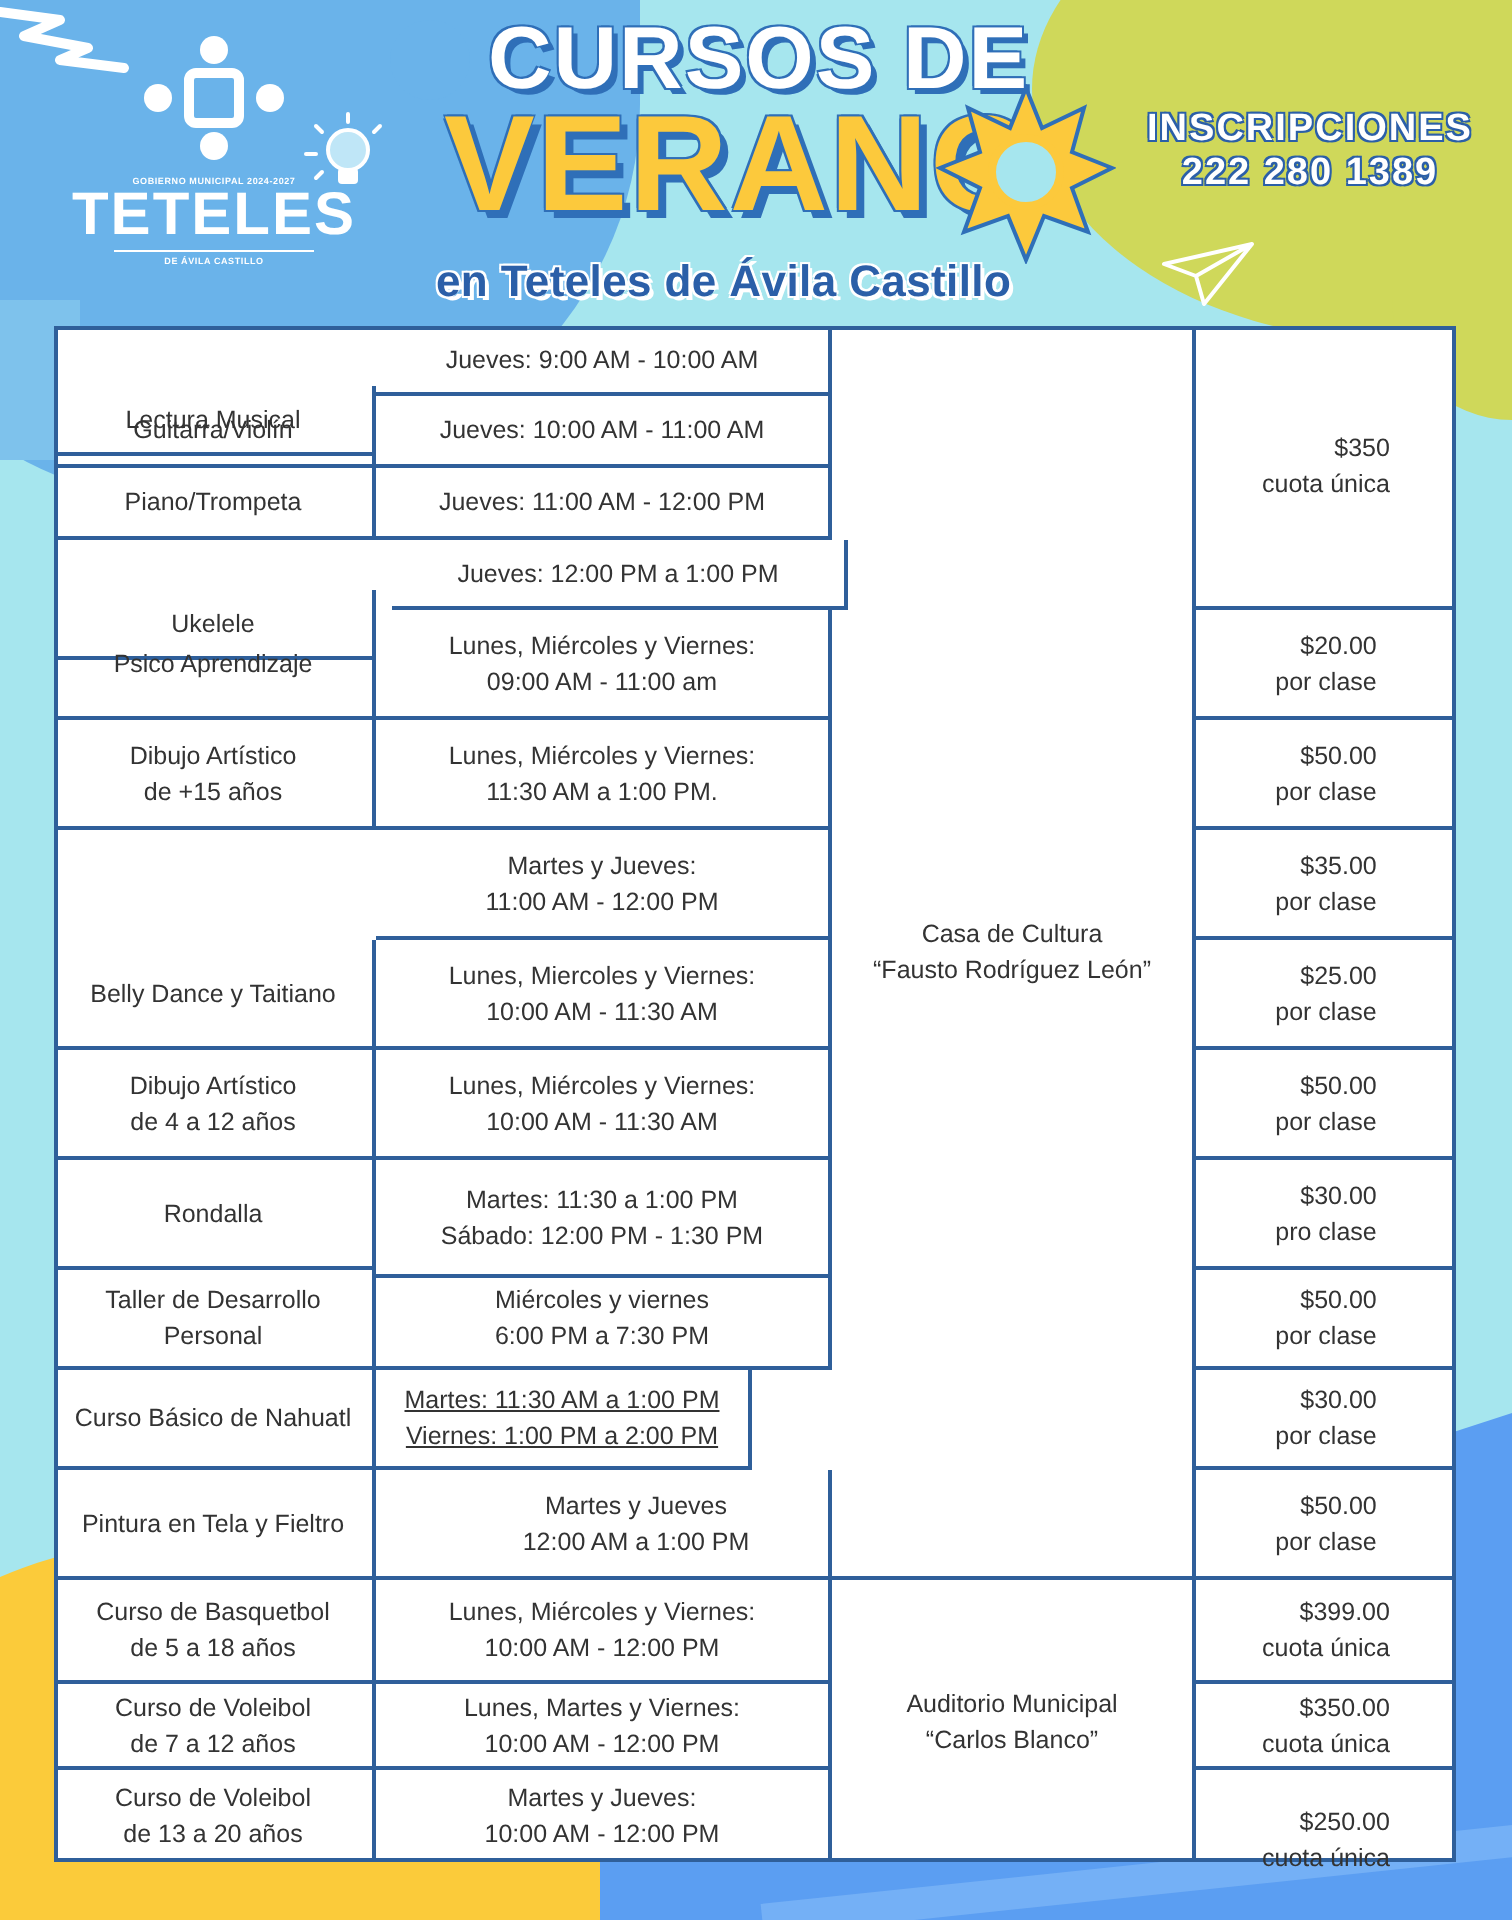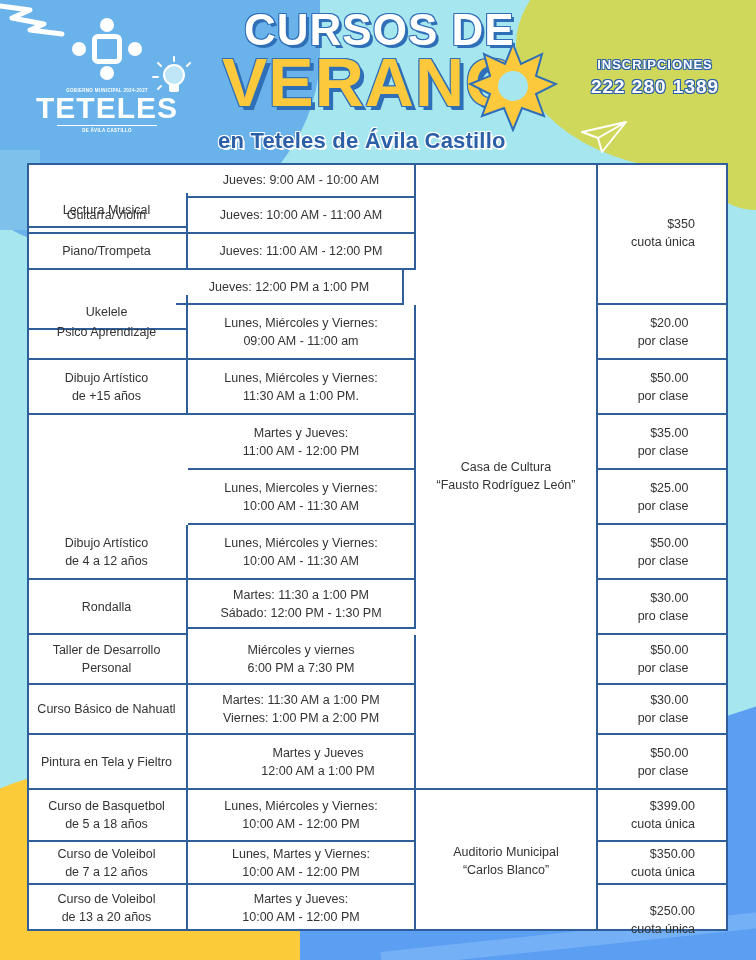--- a/index.html
+++ b/index.html
@@ -76,21 +76,21 @@
   .title-3 {
     position: absolute; left: 218px; top: 128px; width: 340px;
     font-size: 22px; font-weight: 900; color: #2b5fa8; letter-spacing: .2px;
     text-shadow: 2px 2px 0 #fff, -1px -1px 0 #fff, 1px -1px 0 #fff, -1px 1px 0 #fff;
   }
   .insc {
     position: absolute; left: 560px; top: 54px; width: 190px; text-align: center;
     color: #fff; font-weight: 900;
     text-shadow: 1px 1px 0 #2b5fa8, -1px -1px 0 #2b5fa8, 1px -1px 0 #2b5fa8, -1px 1px 0 #2b5fa8;
   }
-  .insc-label { font-size: 13px; letter-spacing: 1px; line-height: 22px; }
+  .insc-label { font-size: 19px; letter-spacing: 1px; line-height: 22px; }
   .insc-phone { font-size: 19px; letter-spacing: 1px; line-height: 22px; }
   .plane { position: absolute; left: 580px; top: 118px; width: 48px; height: 36px; }
 
   
   .table {
     position: absolute; left: 27px; top: 163px; width: 701px; height: 768px;
     background: #fff; border: 2px solid #2f5f9a;
   }
   .cell {
     position: absolute; display: flex; align-items: center; justify-content: center;
@@ -159,45 +159,46 @@
 </svg>
 
 <div class="table" id="tbl">
     <div class="cell" style="left: -2px; width: 161px; top: -2px; height: 35px; margin-top: 30px;">Lectura Musical</div>
     <div class="cell" style="left: 159px; width: 228px; top: -2px; height: 35px;">Jueves: 9:00 AM - 10:00 AM</div>
     <div class="cell" style="left: -2px; width: 161px; top: 33px; height: 36px;">Guitarra/Violín</div>
     <div class="cell" style="left: 159px; width: 228px; top: 33px; height: 36px;">Jueves: 10:00 AM - 11:00 AM</div>
     <div class="cell" style="left: -2px; width: 161px; top: 69px; height: 36px;">Piano/Trompeta</div>
     <div class="cell" style="left: 159px; width: 228px; top: 69px; height: 36px;">Jueves: 11:00 AM - 12:00 PM</div>
     <div class="cell" style="left: -2px; width: 161px; top: 105px; height: 35px; margin-top: 25px;">Ukelele</div>
-    <div class="cell" style="left: 147px; width: 228px; top: 105px; height: 35px;">Jueves: 12:00 PM a 1:00 PM</div>
+    <div class="cell" style="left: 167px; width: 228px; top: 105px; height: 35px;">Jueves: 12:00 PM a 1:00 PM</div>
     <div class="cell" style="left: -2px; width: 161px; top: 140px; height: 55px;">Psico Aprendizaje</div>
     <div class="cell" style="left: 159px; width: 228px; top: 140px; height: 55px;">Lunes, Miércoles y Viernes:
 09:00 AM - 11:00 am</div>
     <div class="cell" style="left: -2px; width: 161px; top: 195px; height: 55px;">Dibujo Artístico
 de +15 años</div>
     <div class="cell" style="left: 159px; width: 228px; top: 195px; height: 55px;">Lunes, Miércoles y Viernes:
 11:30 AM a 1:00 PM.</div>
     <div class="cell" style="left: 159px; width: 228px; top: 250px; height: 55px;">Martes y Jueves:
 11:00 AM - 12:00 PM</div>
+    <div class="cell" style="left: -2px; width: 161px; top: 305px; height: 55px;">Belly Dance y Taitiano</div>
     <div class="cell" style="left: 159px; width: 228px; top: 305px; height: 55px;">Lunes, Miercoles y Viernes:
 10:00 AM - 11:30 AM</div>
     <div class="cell" style="left: -2px; width: 161px; top: 360px; height: 55px;">Dibujo Artístico
 de 4 a 12 años</div>
     <div class="cell" style="left: 159px; width: 228px; top: 360px; height: 55px;">Lunes, Miércoles y Viernes:
 10:00 AM - 11:30 AM</div>
     <div class="cell" style="left: -2px; width: 161px; top: 415px; height: 55px;">Rondalla</div>
-    <div class="cell" style="left: 159px; width: 228px; top: 415px; height: 49px;">Martes: 11:30 a 1:00 PM
+    <div class="cell" style="left: 159px; width: 228px; top: 415px; height: 59px;">Martes: 11:30 a 1:00 PM
 Sábado: 12:00 PM - 1:30 PM</div>
     <div class="cell" style="left: -2px; width: 161px; top: 470px; height: 50px;">Taller de Desarrollo
 Personal</div>
     <div class="cell" style="left: 159px; width: 228px; top: 470px; height: 50px;">Miércoles y viernes
 6:00 PM a 7:30 PM</div>
     <div class="cell" style="left: -2px; width: 161px; top: 520px; height: 50px;">Curso Básico de Nahuatl</div>
-    <div class="cell" style="left: 159px; width: 228px; top: 520px; height: 50px;">Martes: 11:30 AM a 1:00 PM
+    <div class="cell" style="left: 159px; width: 188px; top: 520px; height: 50px; text-decoration: underline;">Martes: 11:30 AM a 1:00 PM
 Viernes: 1:00 PM a 2:00 PM</div>
     <div class="cell" style="left: -2px; width: 161px; top: 570px; height: 55px;">Pintura en Tela y Fieltro</div>
     <div class="cell" style="left: 159px; width: 228px; top: 570px; height: 55px; padding-left: 38px;">Martes y Jueves
 12:00 AM a 1:00 PM</div>
     <div class="cell" style="left: -2px; width: 161px; top: 625px; height: 52px;">Curso de Basquetbol
 de 5 a 18 años</div>
     <div class="cell" style="left: 159px; width: 228px; top: 625px; height: 52px;">Lunes, Miércoles y Viernes:
 10:00 AM - 12:00 PM</div>
     <div class="cell" style="left: -2px; width: 161px; top: 677px; height: 43px;">Curso de Voleibol
 de 7 a 12 años</div>

